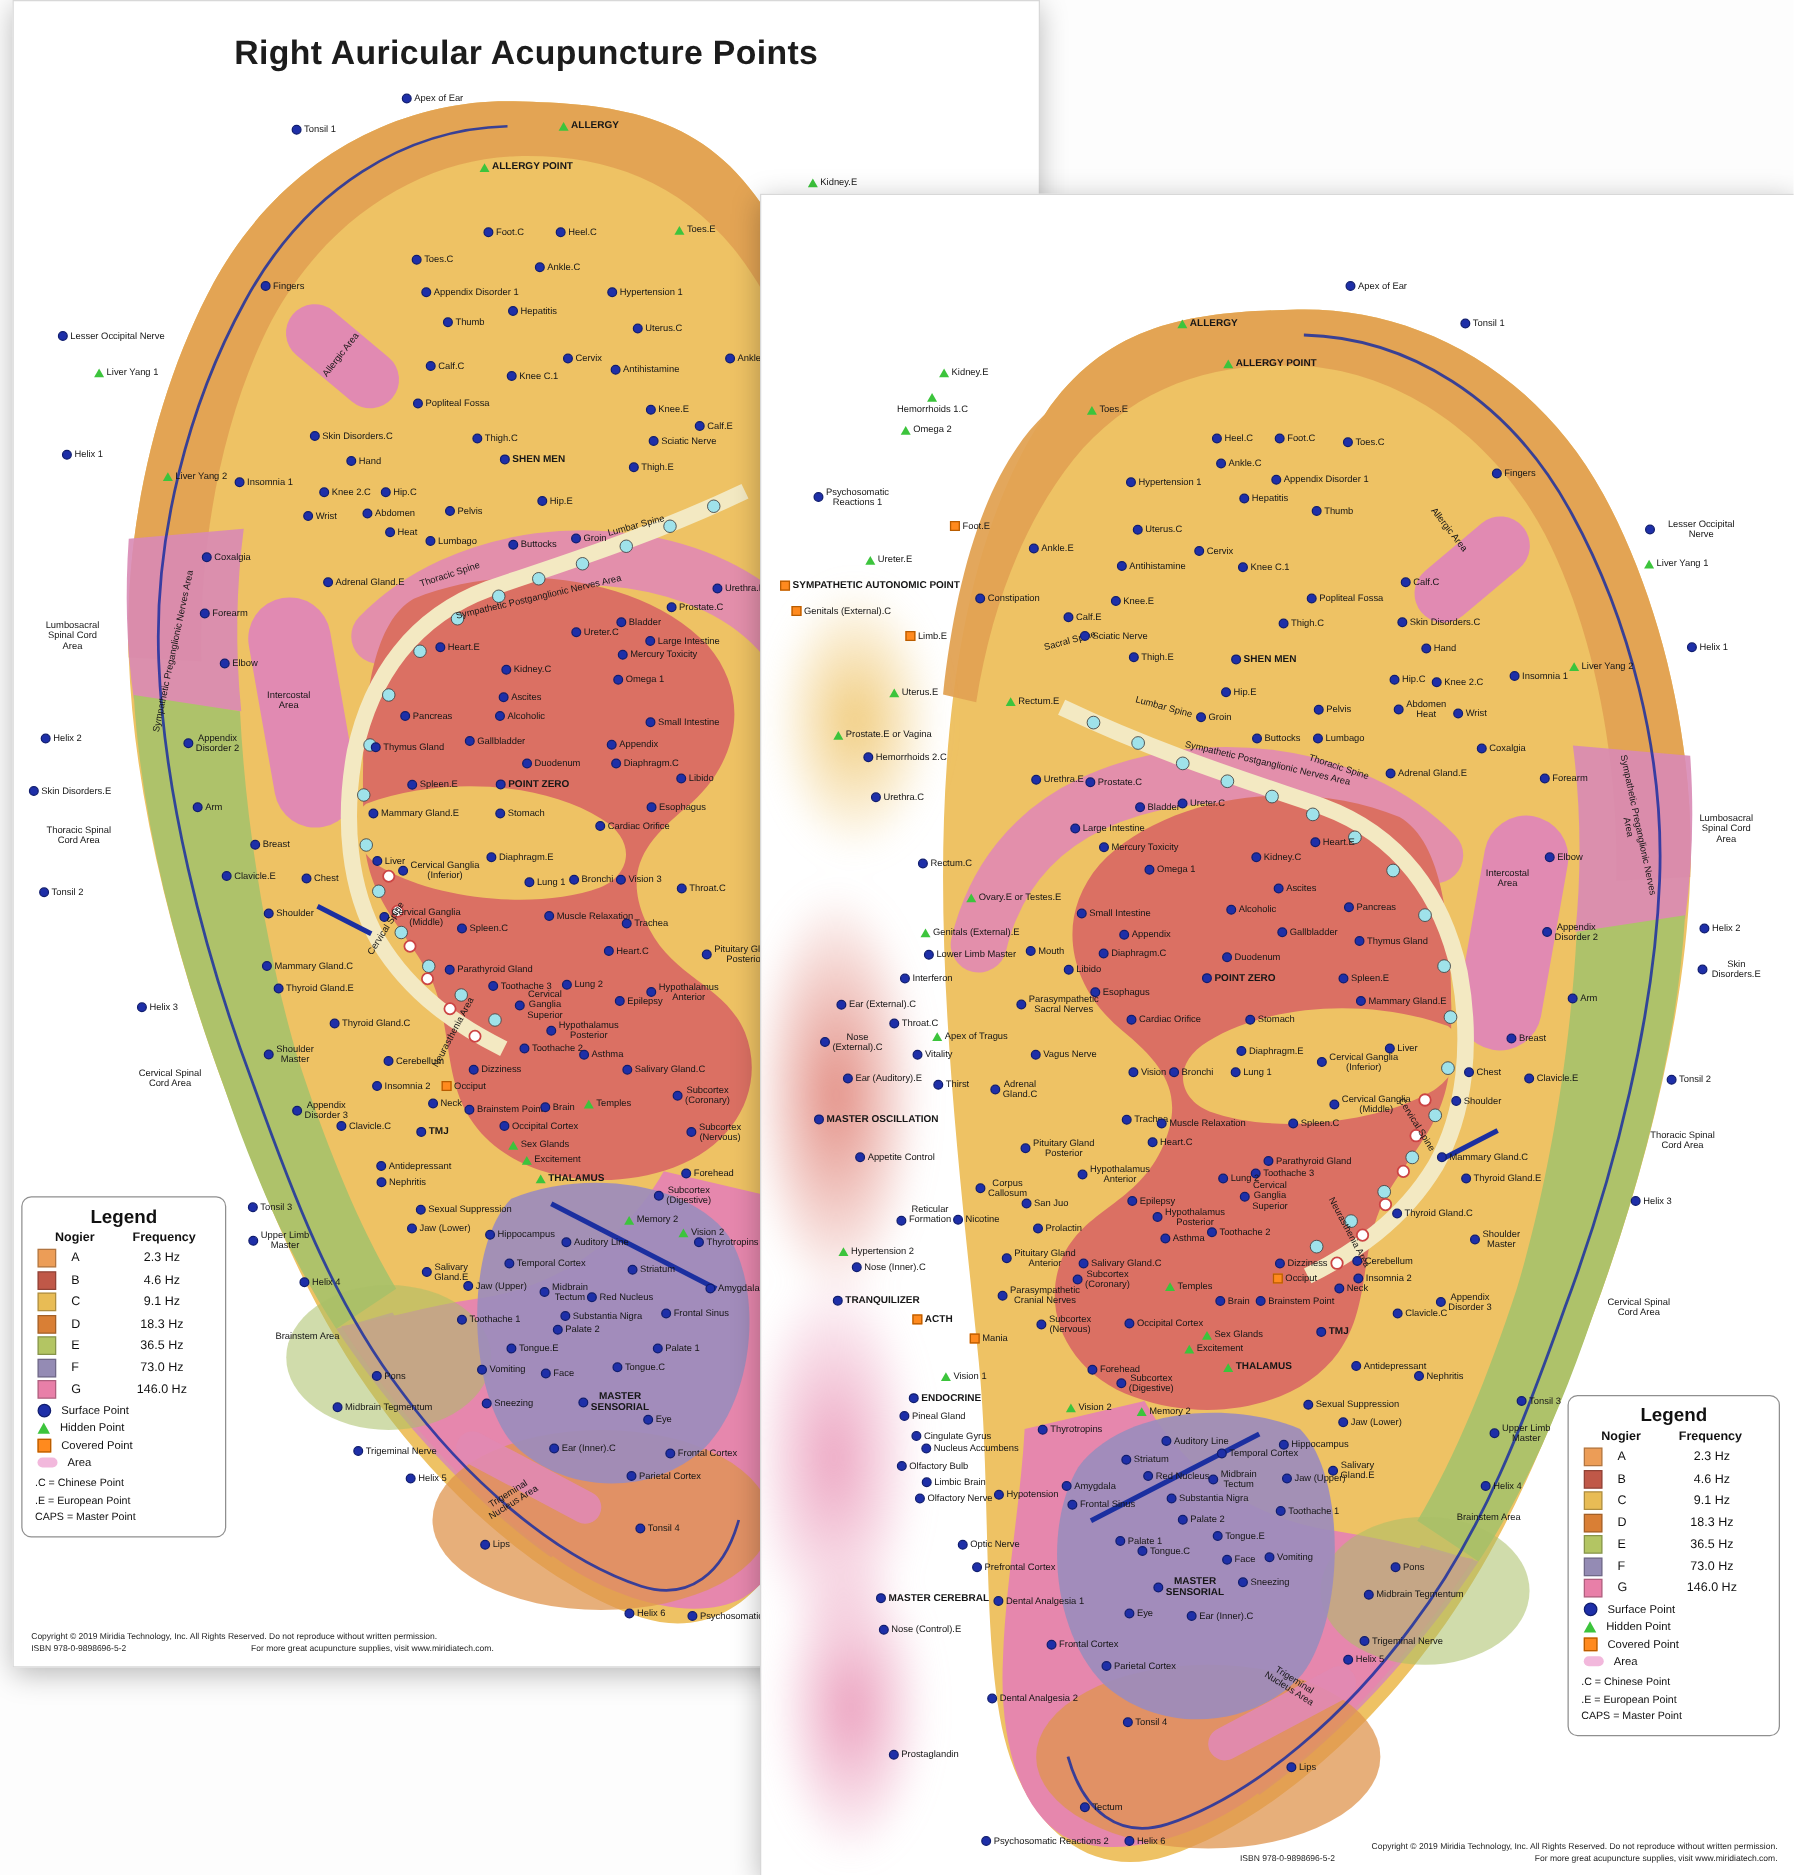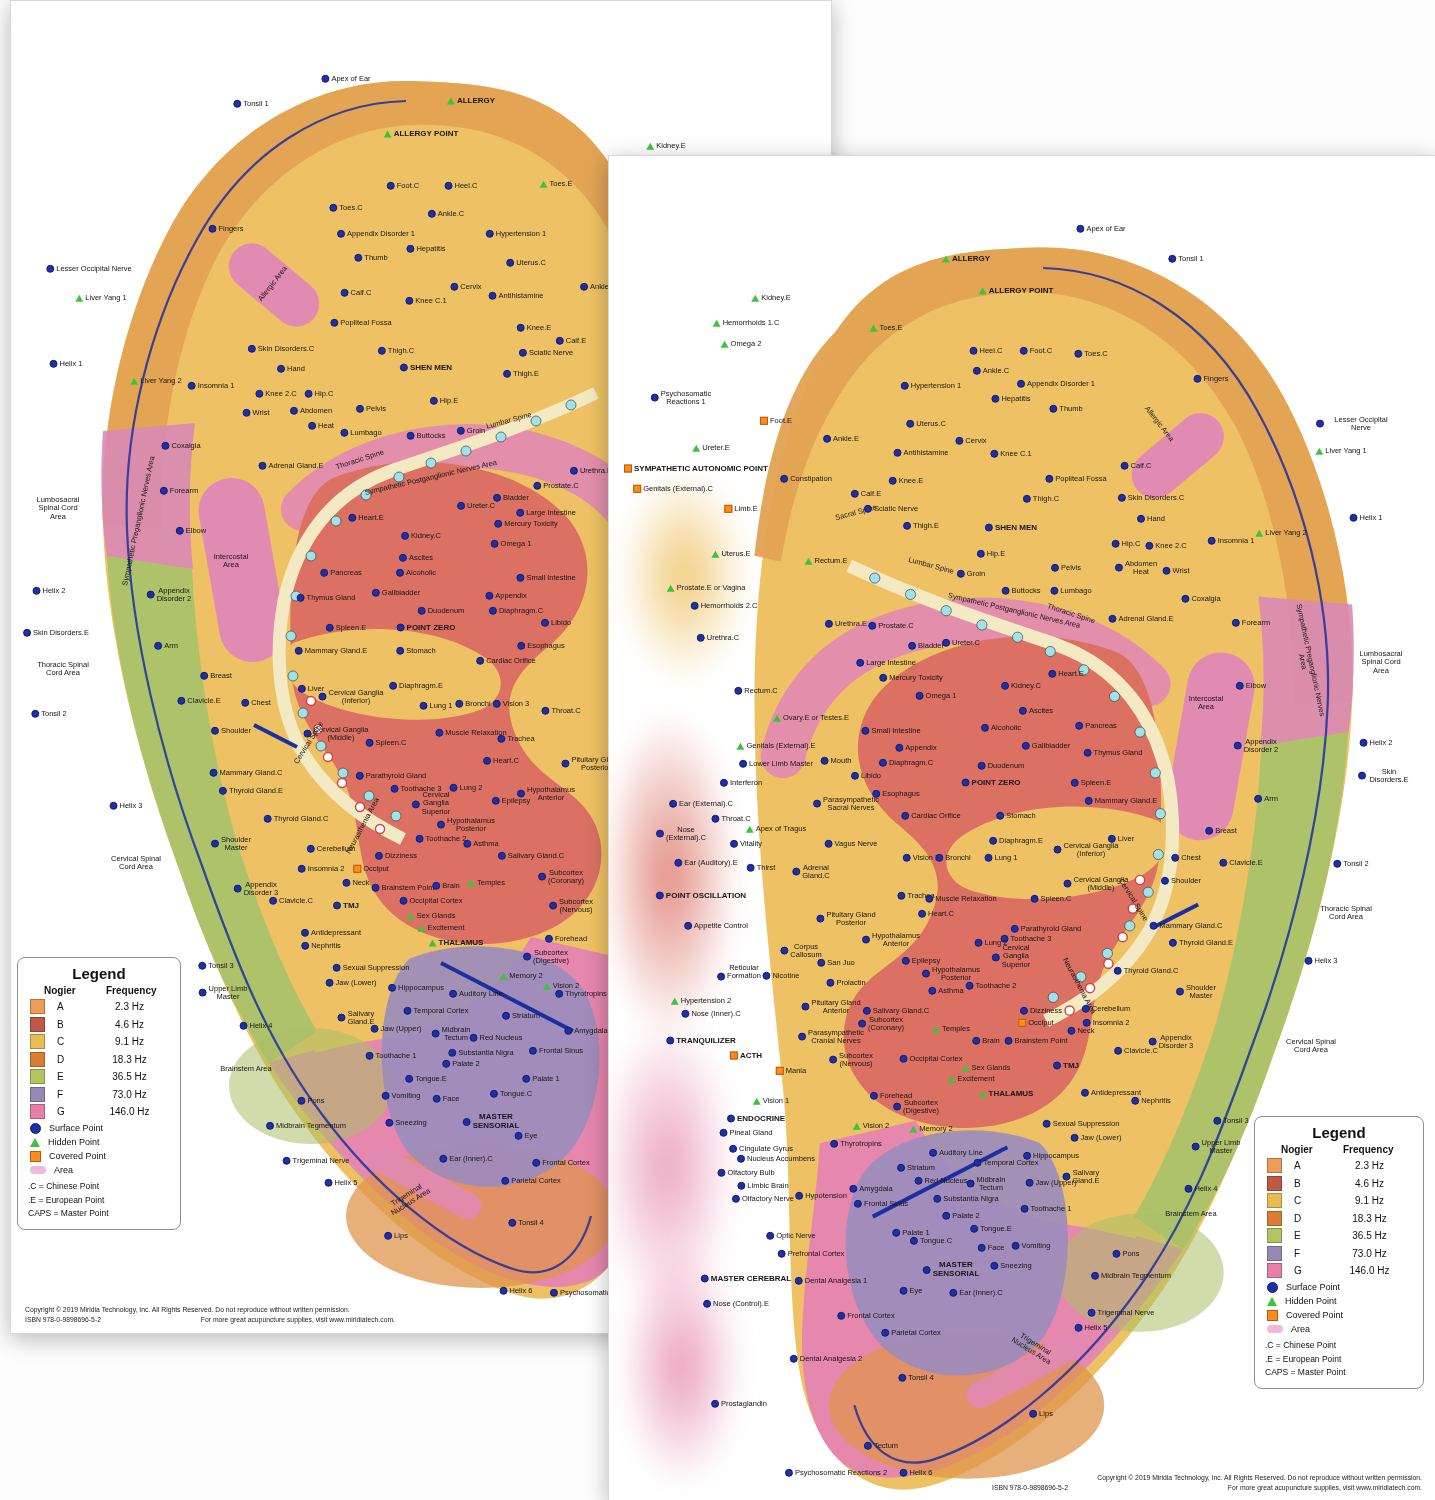--- a/index.html
+++ b/index.html
@@ -103,20 +103,21 @@
     </g>
   </defs>
 </svg>
 
 <div class="stage">
 
   <div class="poster" id="posterRight">
     <svg class="ear" width="820" height="1332" viewBox="0 0 820 1332" xmlns="http://www.w3.org/2000/svg" xmlns:xlink="http://www.w3.org/1999/xlink">
       <use xlink:href="#earShape" href="#earShape"></use>
     </svg>
+    <div class="poster-title">Right Auricular Acupuncture Points</div>
     <div class="pts" id="ptsRight">
         <div class="pt" style="left: 335px; top: 78px;">
           <span class="mk mk-d"></span>
           <span class="lb">Apex of Ear</span>
         </div>
         <div class="pt" style="left: 460px; top: 100px;">
           <span class="mk mk-t"></span>
           <span class="lb master">ALLERGY</span>
         </div>
         <div class="pt" style="left: 410px; top: 133px;">
@@ -953,21 +954,21 @@
           <span class="lb master">ALLERGY POINT</span>
         </div>
         <div class="pt" style="left: 577px; top: 103px;">
           <span class="mk mk-d"></span>
           <span class="lb">Tonsil 1</span>
         </div>
         <div class="pt" style="left: 162px; top: 142px;">
           <span class="mk mk-t"></span>
           <span class="lb">Kidney.E</span>
         </div>
-        <div class="pt" style="left: 137px; top: 167px;">
+        <div class="pt" style="left: 137px; top: 167px; flex-direction: column;">
           <span class="mk mk-t"></span>
           <span class="lb">Hemorrhoids 1.C</span>
         </div>
         <div class="pt" style="left: 277px; top: 172px;">
           <span class="mk mk-t"></span>
           <span class="lb">Toes.E</span>
         </div>
         <div class="pt" style="left: 132px; top: 188px;">
           <span class="mk mk-t"></span>
           <span class="lb">Omega 2</span>
@@ -1450,21 +1451,21 @@
           <span class="mk mk-d"></span>
           <span class="lb">Shoulder</span>
         </div>
         <div class="pt" style="left: 487px; top: 728px;">
           <span class="mk mk-d"></span>
           <span class="lb">Cervical Ganglia
 (Middle)</span>
         </div>
         <div class="pt" style="left: 92px; top: 740px;">
           <span class="mk mk-d"></span>
-          <span class="lb master">POINT OSCILLATION</span>
+          <span class="lb master">MASTER OSCILLATION</span>
         </div>
         <div class="pt" style="left: 307px; top: 740px;">
           <span class="mk mk-d"></span>
           <span class="lb">Trachea</span>
         </div>
         <div class="pt" style="left: 352px; top: 743px;">
           <span class="mk mk-d"></span>
           <span class="lb">Muscle Relaxation</span>
         </div>
         <div class="pt" style="left: 442px; top: 743px;">

